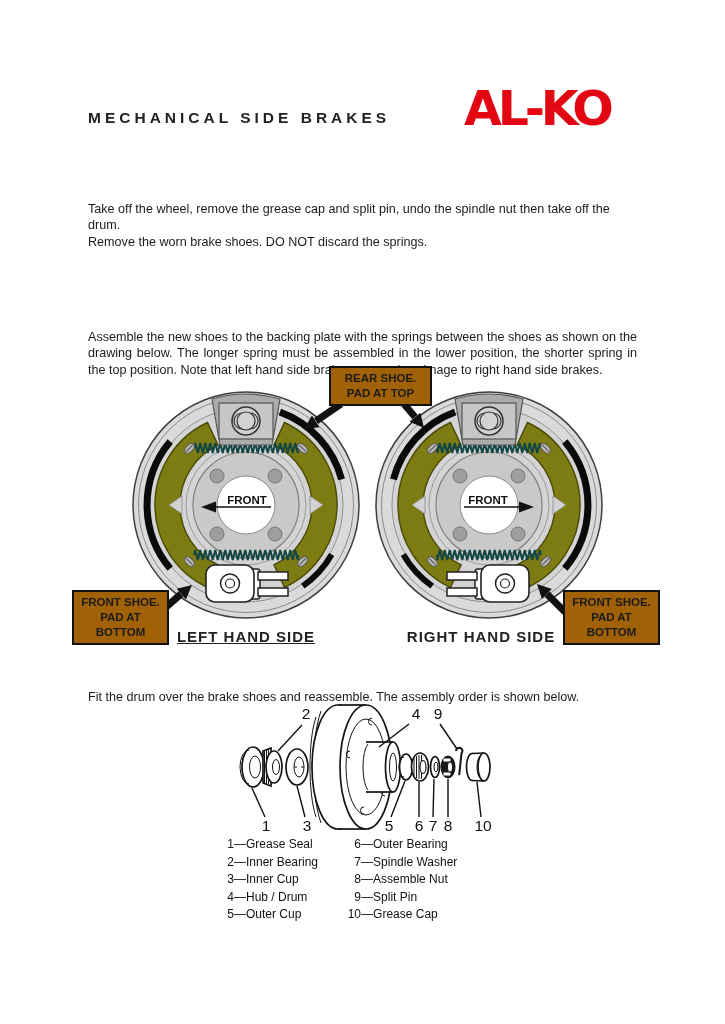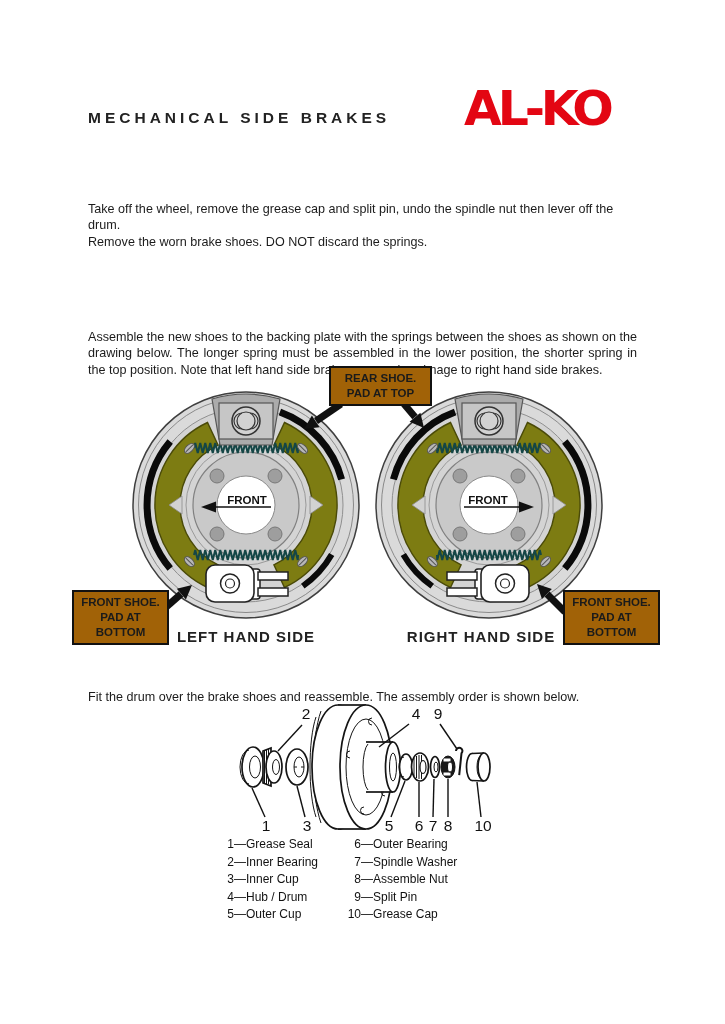--- a/index.html
+++ b/index.html
@@ -17,42 +17,42 @@
   #p1{top:188px;} #p2{top:221px;} #p3{top:254px;} #p4{top:316px;} #p5{top:676px;}
   .diagram1{position:absolute;left:0;top:360px;width:725px;height:300px;}
   .diagram1 svg{position:absolute;left:0;top:0;}
   .callout-box{position:absolute;box-sizing:border-box;border:2px solid #111;background:#a16207;
         font-size:11.5px;font-weight:bold;text-align:center;line-height:15px;padding:3px 1px;}
   .rear-box{left:329px;top:6px;width:103px;}
   .front-box-left{left:72px;top:230px;width:97px;}
   .front-box-right{left:563px;top:230px;width:97px;}
   .drum-caption{position:absolute;top:268px;width:200px;text-align:center;font-size:15px;
         font-weight:bold;letter-spacing:1px;color:#222;}
-  .caption-left{left:146px;} .caption-right{left:381px;}
+  .caption-left{left:146px;text-decoration:underline;} .caption-right{left:381px;}
   .exploded{position:absolute;left:0;top:695px;width:725px;height:145px;}
   .parts-list{position:absolute;left:224px;top:836px;display:flex;gap:24px;
         font-size:12px;line-height:17.6px;color:#111;}
   .plist-row{white-space:nowrap;}
   .pnum{display:inline-block;text-align:right;}
   .col-left .pnum{width:10px;} .col-right .pnum{width:19px;}
   .co{font-size:15.5px;fill:#111;font-family:"Liberation Sans",sans-serif;}
   .front-txt{font-size:11.5px;font-weight:bold;fill:#111;font-family:"Liberation Sans",sans-serif;}
   .lead{stroke:#111;stroke-width:1.4;}
   .blk{stroke:#141414;stroke-width:1.7;fill:#fff;}
   .thin{stroke:#141414;stroke-width:1;fill:none;}
 </style>
 </head>
 <body>
 
 <div class="page">
 
   <div class="doc-header">MECHANICAL SIDE BRAKES</div>
   <div class="logo">AL-KO</div>
 
-  <p class="para" id="p1">Take off the wheel, remove the grease cap and split pin, undo the spindle nut then lever off the drum.</p>
+  <p class="para" id="p1">Take off the wheel, remove the grease cap and split pin, undo the spindle nut then take off the drum.</p>
   <p class="para" id="p2">Remove the worn brake shoes. DO NOT discard the springs.</p>
   <p class="para just" id="p4">Assemble the new shoes to the backing plate with the springs between the shoes as shown on the drawing below. The longer spring must be assembled in the lower position, the shorter spring in the top position. Note that left hand side brakes are a mirror image to right hand side brakes.</p>
   <p class="para" id="p5">Fit the drum over the brake shoes and reassemble. The assembly order is shown below.</p>
 
   <div class="diagram1">
     <svg width="725" height="300" viewBox="0 0 725 300">
       <defs>
         <g id="drum-asm">
 
           <circle r="113" fill="#dadada" stroke="#3f3f3f" stroke-width="1.5"></circle>

